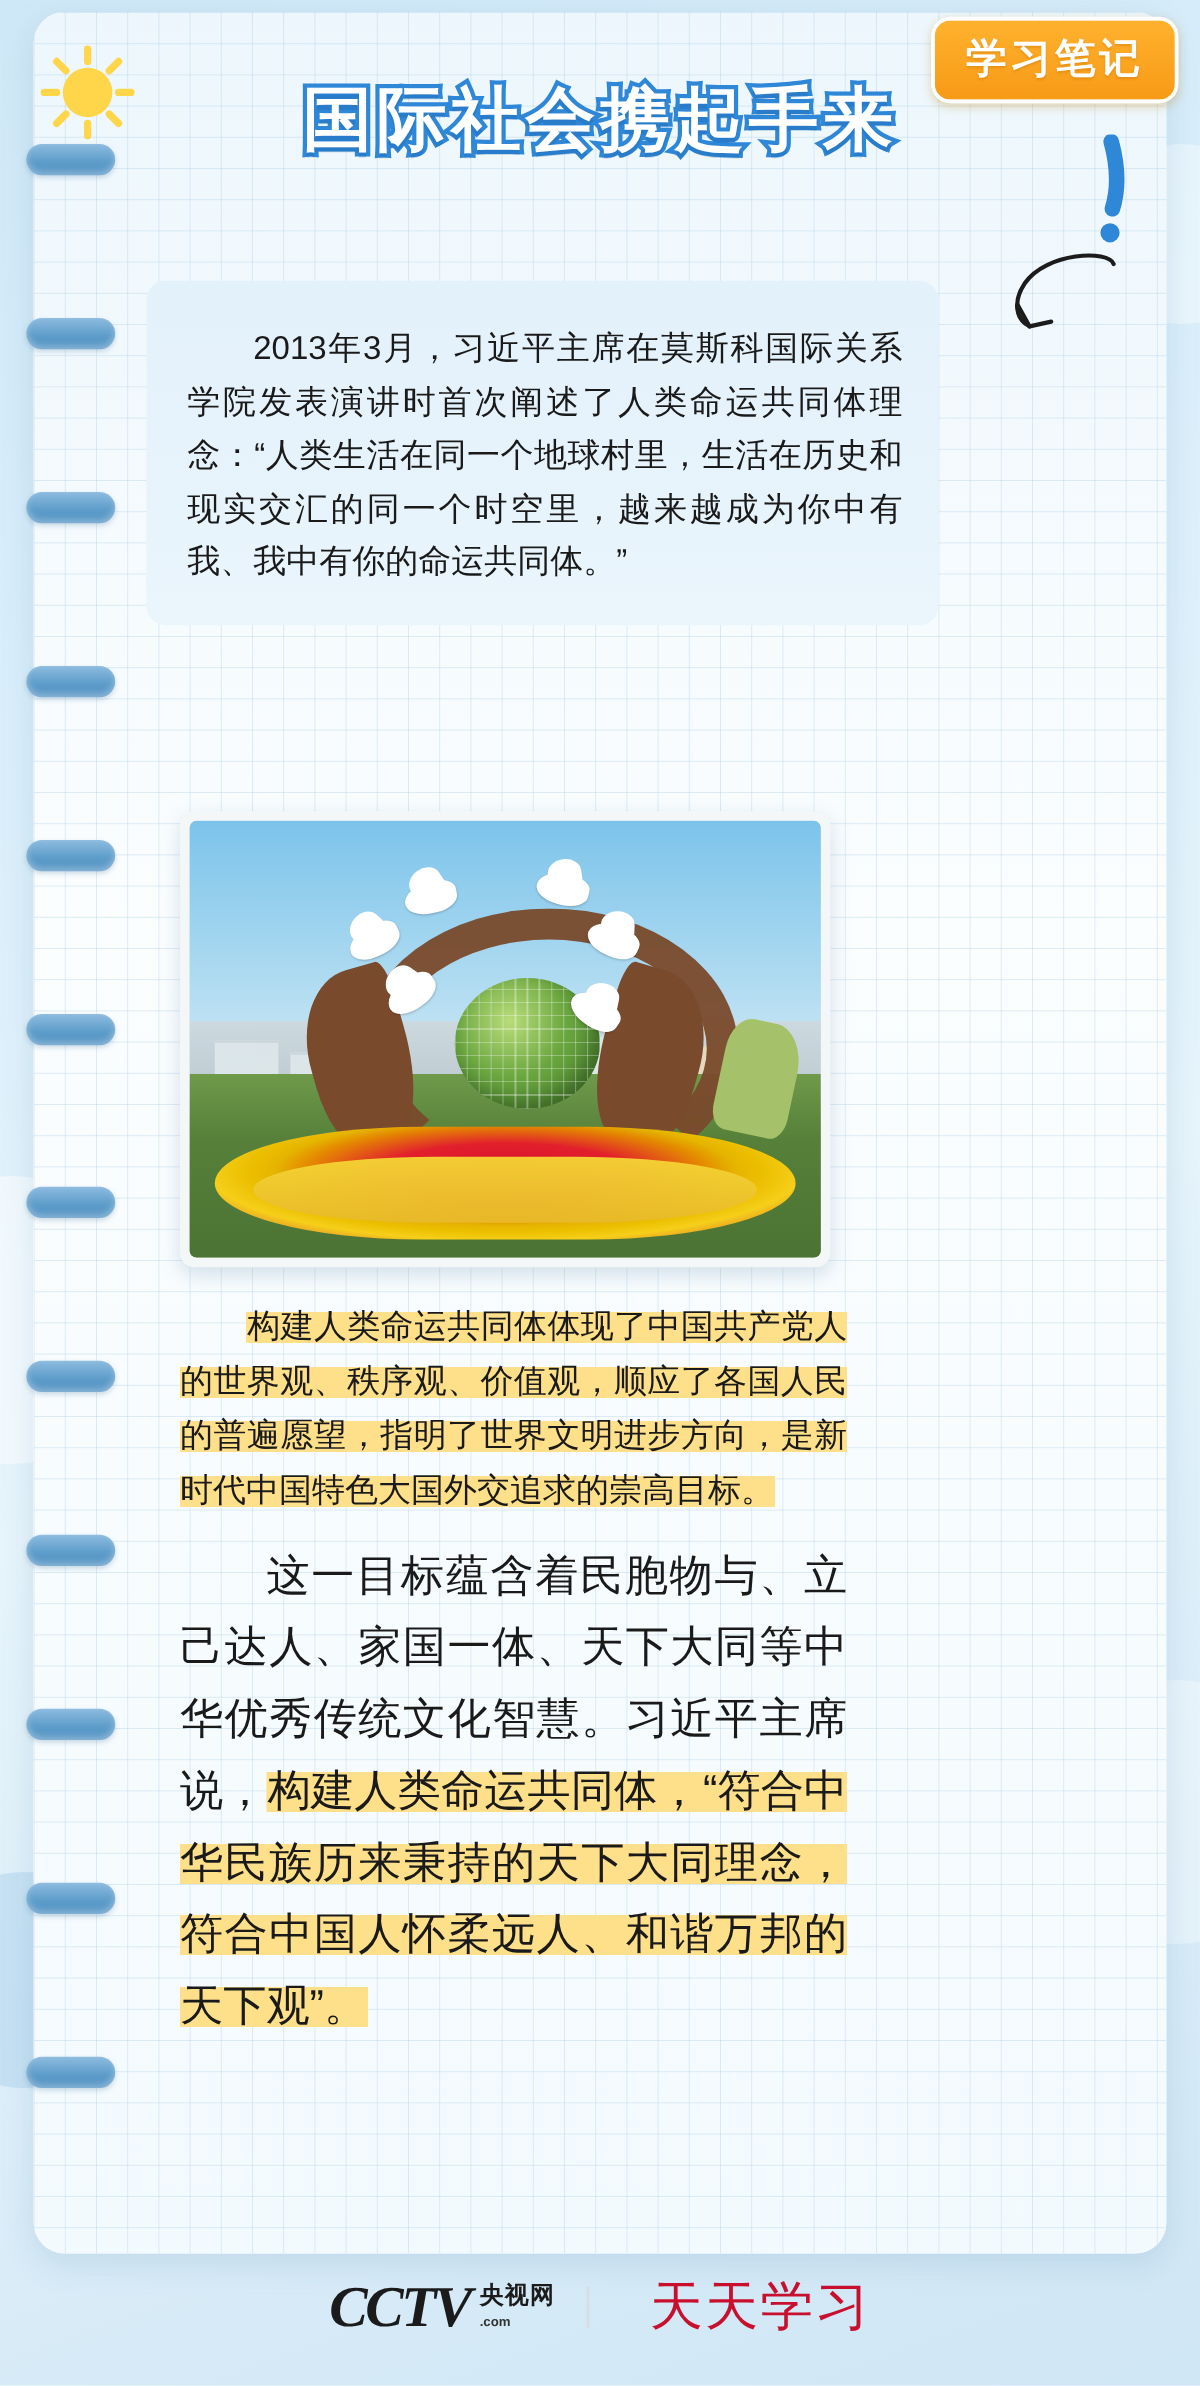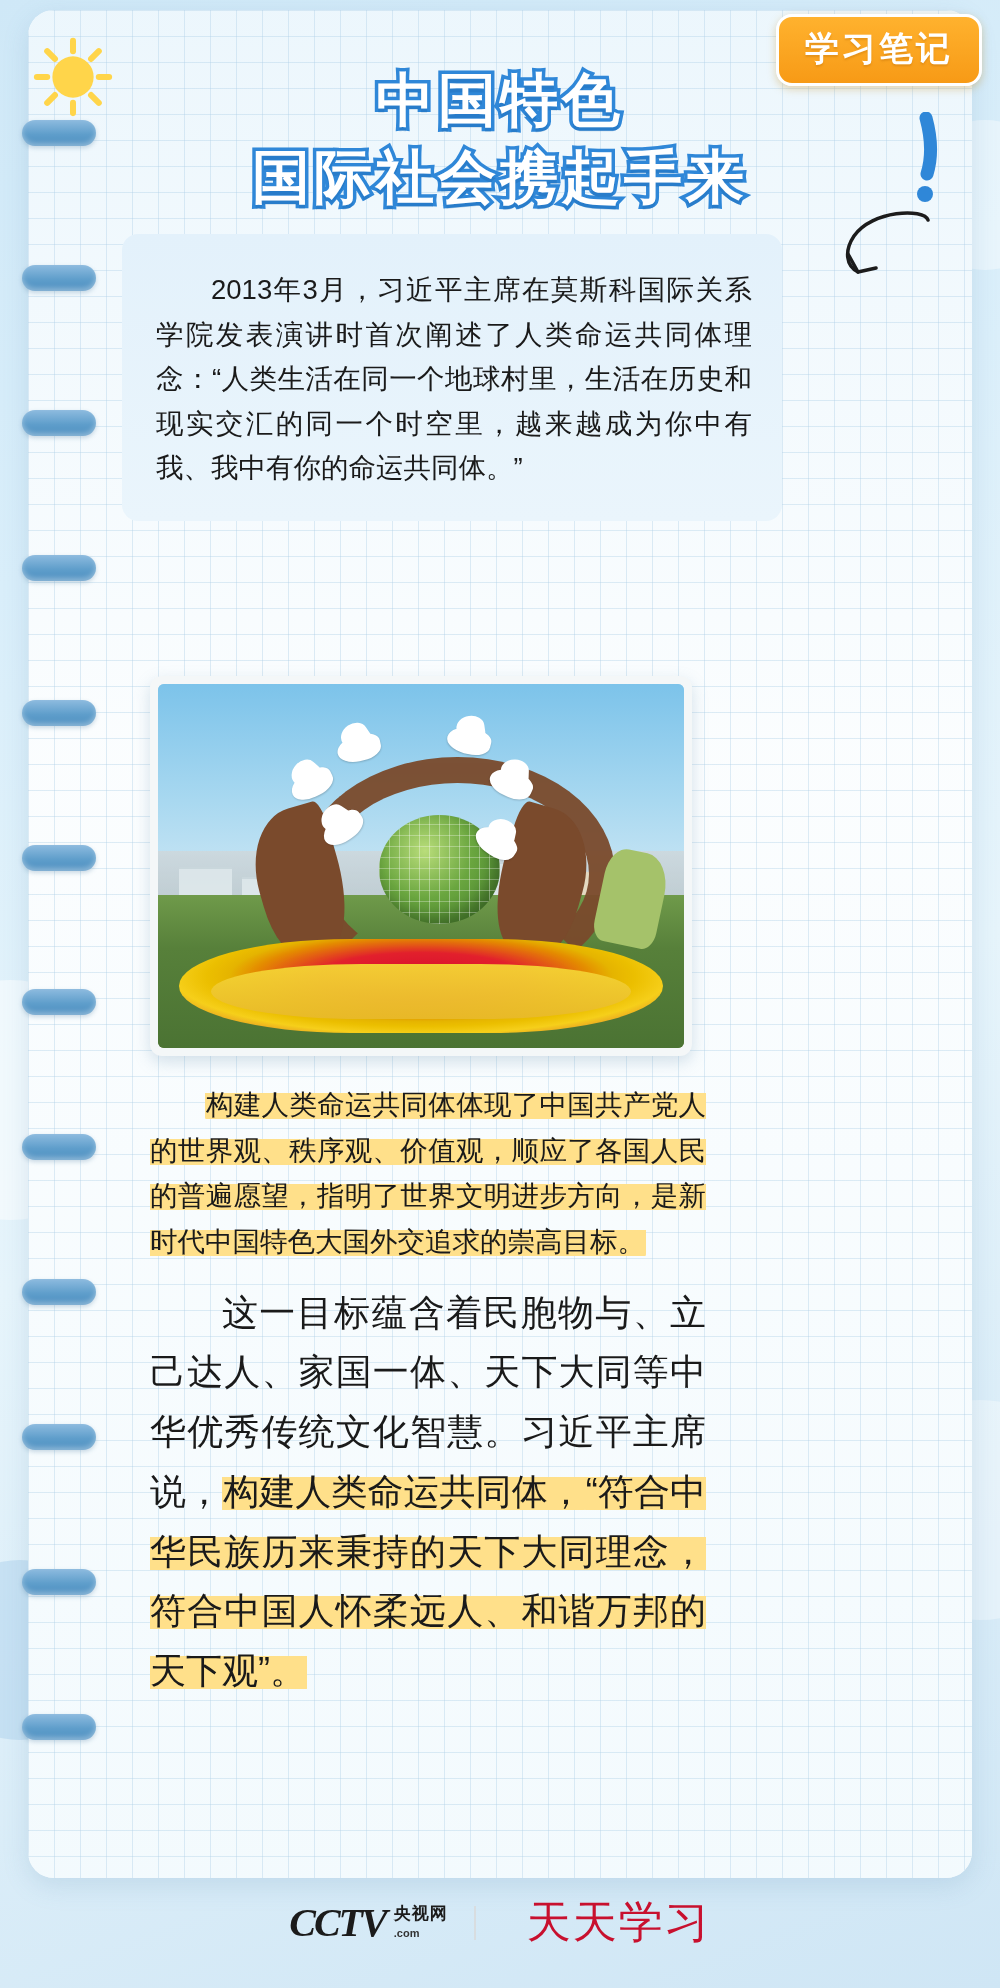--- a/index.html
+++ b/index.html
@@ -263,32 +263,32 @@
     gap: 26px;
     z-index: 8;
   }
   .cctv-logo {
     display: flex;
     align-items: center;
     font-weight: bold;
     color: #1b1b1b;
   }
   .cctv-mark {
-    font-size: 40px;
+    font-size: 48px;
     letter-spacing: -2px;
     font-family: "Liberation Serif", serif;
     font-style: italic;
   }
   .cctv-sub {
     margin-left: 8px;
     font-size: 17px;
     line-height: 1.05;
     text-align: left;
   }
-  .cctv-sub .cn { font-size: 17px; letter-spacing: 1px; }
+  .cctv-sub .cn { font-size: 20px; letter-spacing: 1px; }
   .cctv-sub .en { font-size: 11px; color: #333; }
   .ttxx {
     font-size: 44px;
     font-weight: normal;
     color: #c8102e;
     font-family: "Liberation Serif", serif;
     letter-spacing: 2px;
     margin-left: 25px;
   }
   .footer-sep {
@@ -343,21 +343,20 @@
 </svg>
 
 <svg class="doodle-arrow" viewBox="0 0 110 80">
   <path d="M96 10 C 92 -2 40 0 22 26 C 12 41 14 56 26 62" stroke="#1c1c1c" stroke-width="3.5" fill="none" stroke-linecap="round"></path>
   <path d="M26 62 L 16 44 M26 62 L 44 58" stroke="#1c1c1c" stroke-width="3.5" fill="none" stroke-linecap="round"></path>
 </svg>
 
 <div class="ribbon">学习笔记</div>
 
 <div class="title-wrap">
-  <div class="title-line">中国特色</div>
   <div class="title-line">国际社会携起手来</div>
 </div>
 
 <div class="quote-card">
   <p class="para">2013年3月，习近平主席在莫斯科国际关系学院发表演讲时首次阐述了人类命运共同体理念：“人类生活在同一个地球村里，生活在历史和现实交汇的同一个时空里，越来越成为你中有我、我中有你的命运共同体。”</p>
 </div>
 
 <div class="photo-frame">
   <div class="photo">
     <div class="ph-sky"></div>

